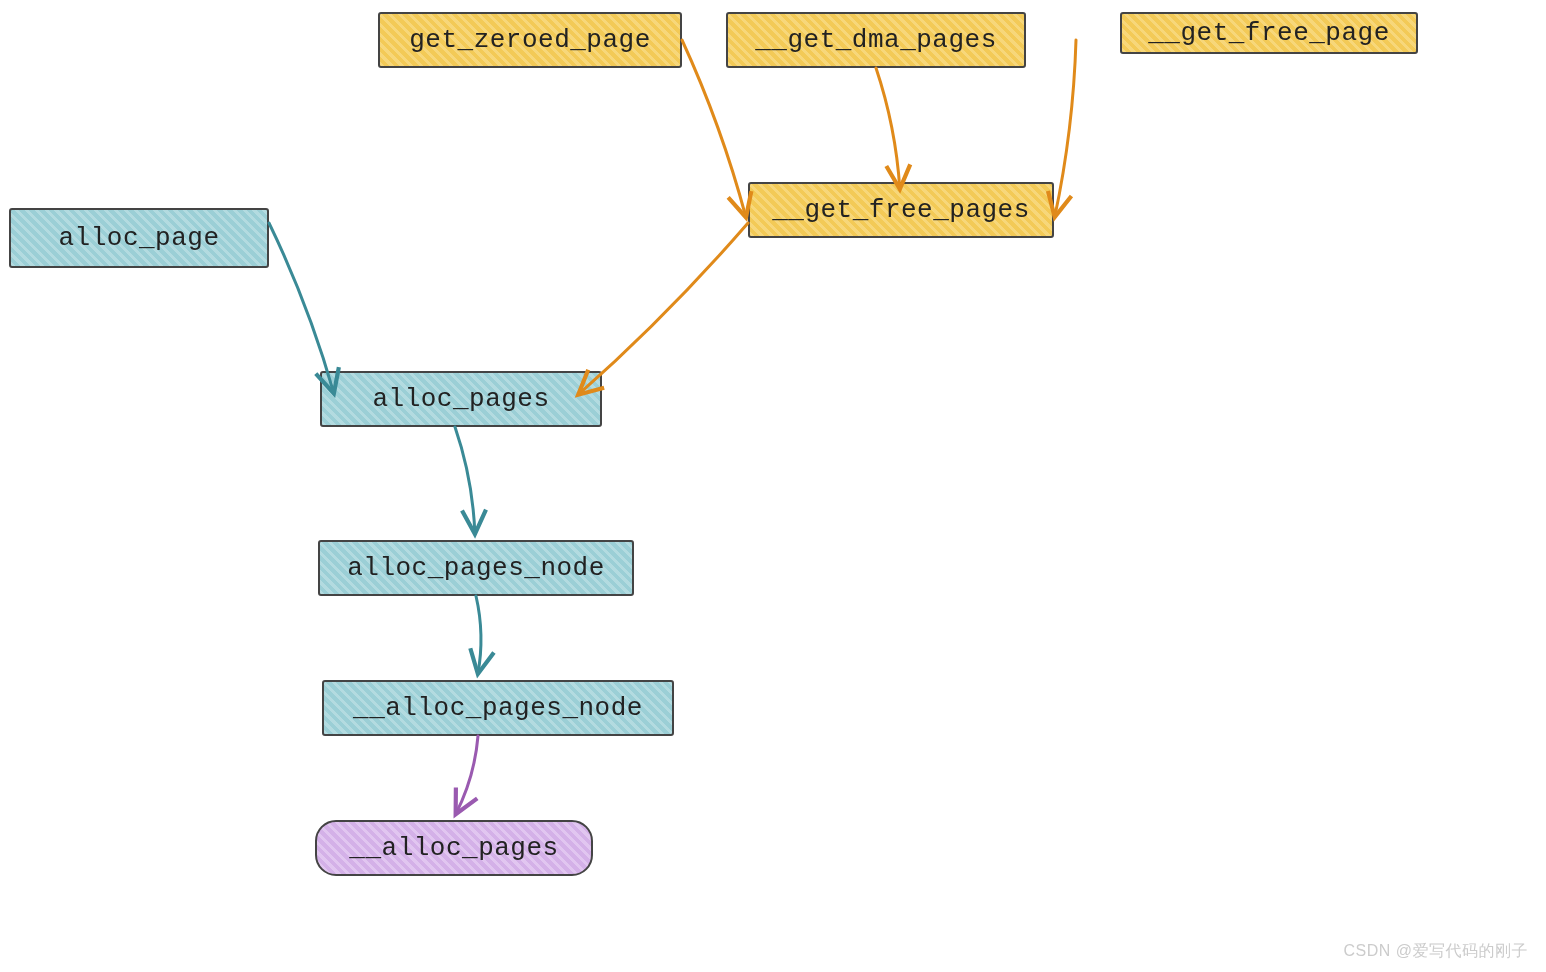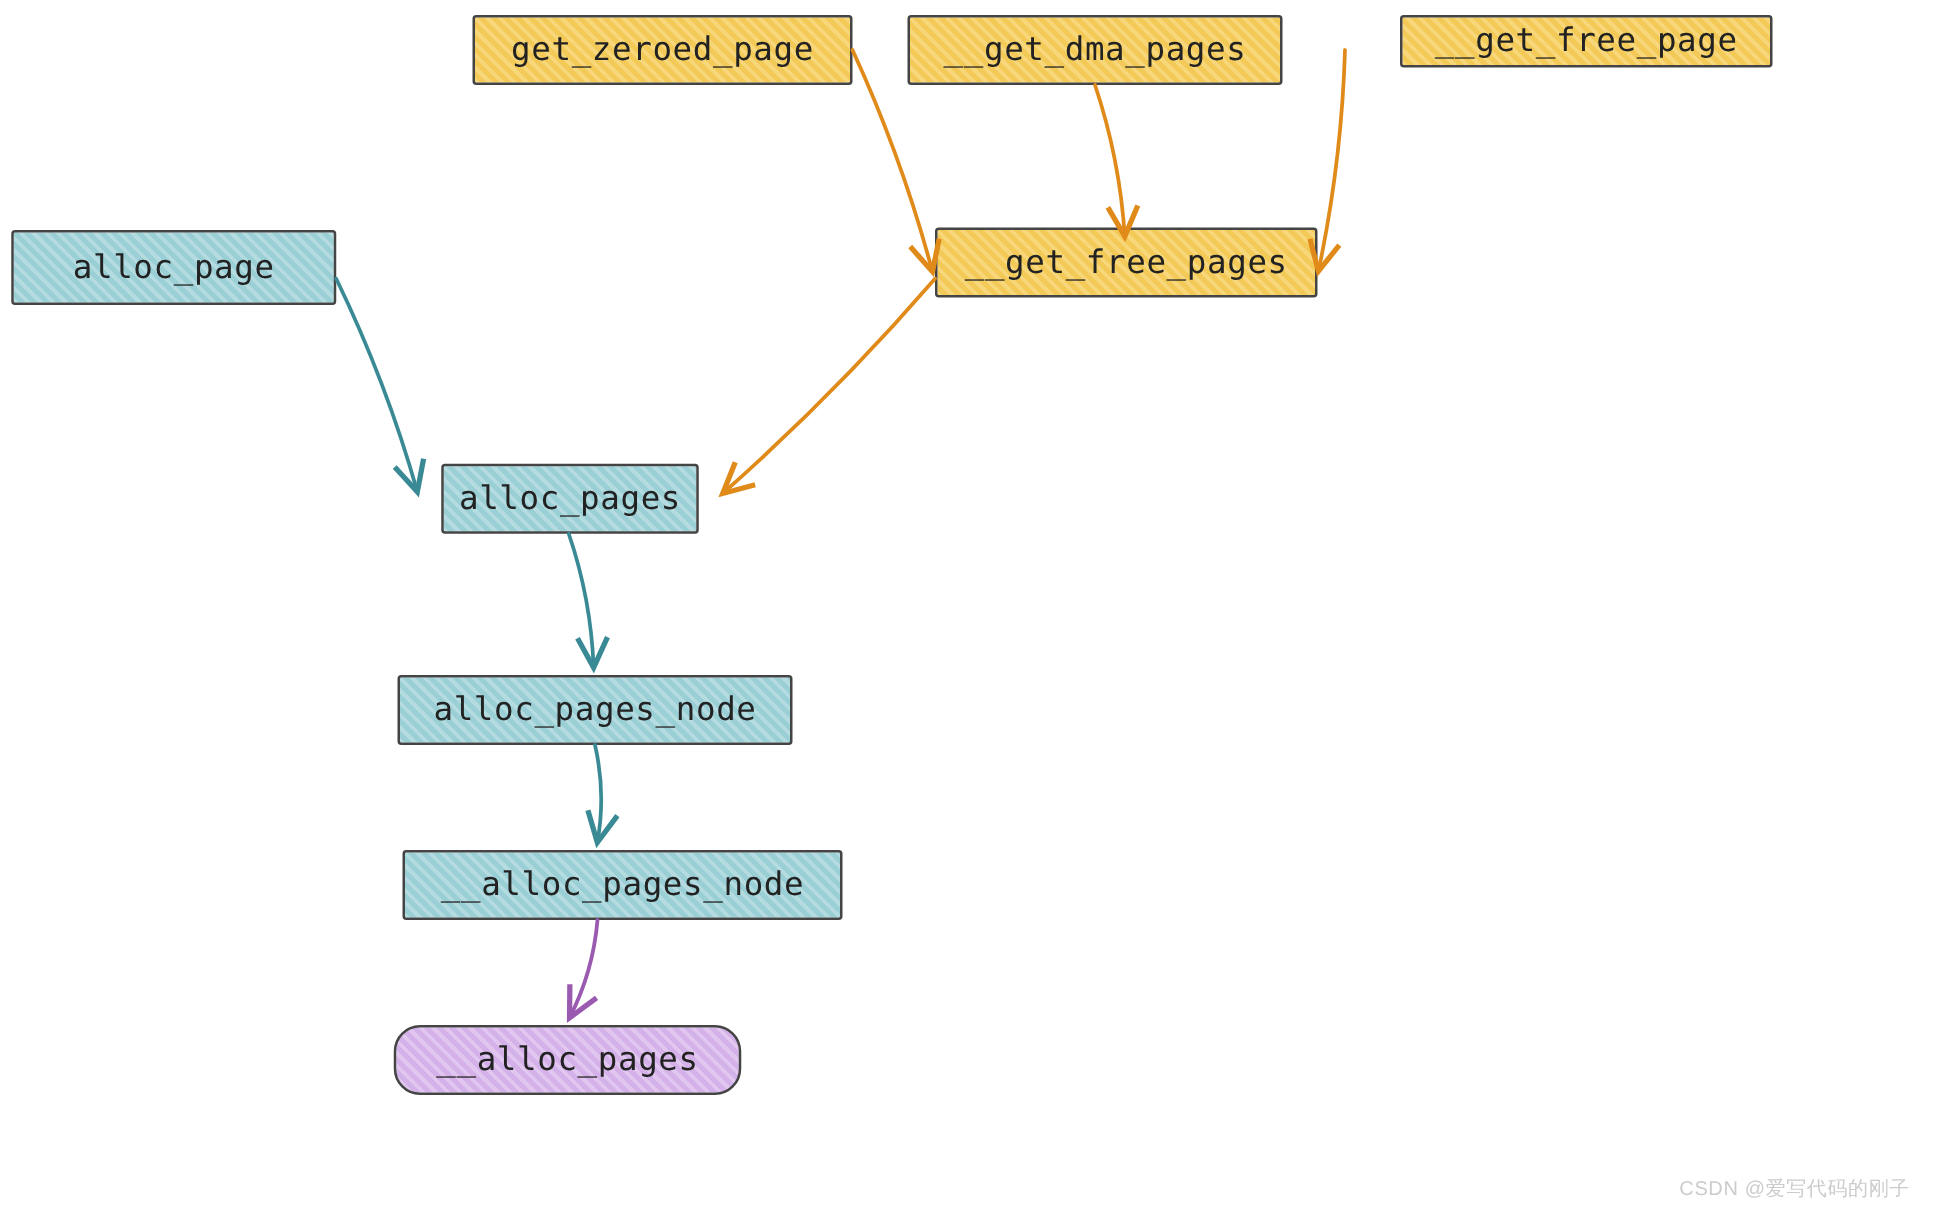--- a/index.html
+++ b/index.html
@@ -20,20 +20,21 @@
     text-align: right;
     font-size: 26px;
     font-weight: 500;
     color: #222;
     padding: 10px 18px;
     letter-spacing: 0.5px;
     white-space: nowrap;
     display: flex;
     align-items: center;
     justify-content: center;
+    font-family: Liberation Mono, monospace;
   }
   .yellow {
     background: repeating-linear-gradient(
       45deg,
       #f7d77a 0px,
       #f7d77a 3px,
       #f3ca57 3px,
       #f3ca57 7px
     );
     border-color: #444;
@@ -85,24 +86,24 @@
   </div>
 <div id="node-get_dma_pages" class="node yellow" style="left: 726px; top: 12px; width: 300px; height: 56px;">
     <span>__get_dma_pages</span>
   </div>
 <div id="node-get_free_page" class="node yellow" style="left: 1120px; top: 12px; width: 298px; height: 42px;">
     <span>__get_free_page</span>
   </div>
 <div id="node-get_free_pages" class="node yellow" style="left: 748px; top: 182px; width: 306px; height: 56px;">
     <span>__get_free_pages</span>
   </div>
-<div id="node-alloc_page" class="node teal" style="left: 9px; top: 184px; width: 260px; height: 60px;">
+<div id="node-alloc_page" class="node teal" style="left: 9px; top: 208px; width: 260px; height: 60px;">
     <span>alloc_page</span>
   </div>
-<div id="node-alloc_pages" class="node teal" style="left: 353px; top: 371px; width: 206px; height: 56px;">
+<div id="node-alloc_pages" class="node teal" style="left: 320px; top: 371px; width: 282px; height: 56px;">
     <span>alloc_pages</span>
   </div>
 <div id="node-alloc_pages_node" class="node teal" style="left: 318px; top: 540px; width: 316px; height: 56px;">
     <span>alloc_pages_node</span>
   </div>
 <div id="node-__alloc_pages_node" class="node teal" style="left: 302px; top: 680px; width: 352px; height: 56px; margin-left: 20px;">
     <span>__alloc_pages_node</span>
   </div>
 <div id="node-__alloc_pages" class="node purple" style="left: 315px; top: 820px; width: 278px; height: 56px;">
     <span>__alloc_pages</span>

